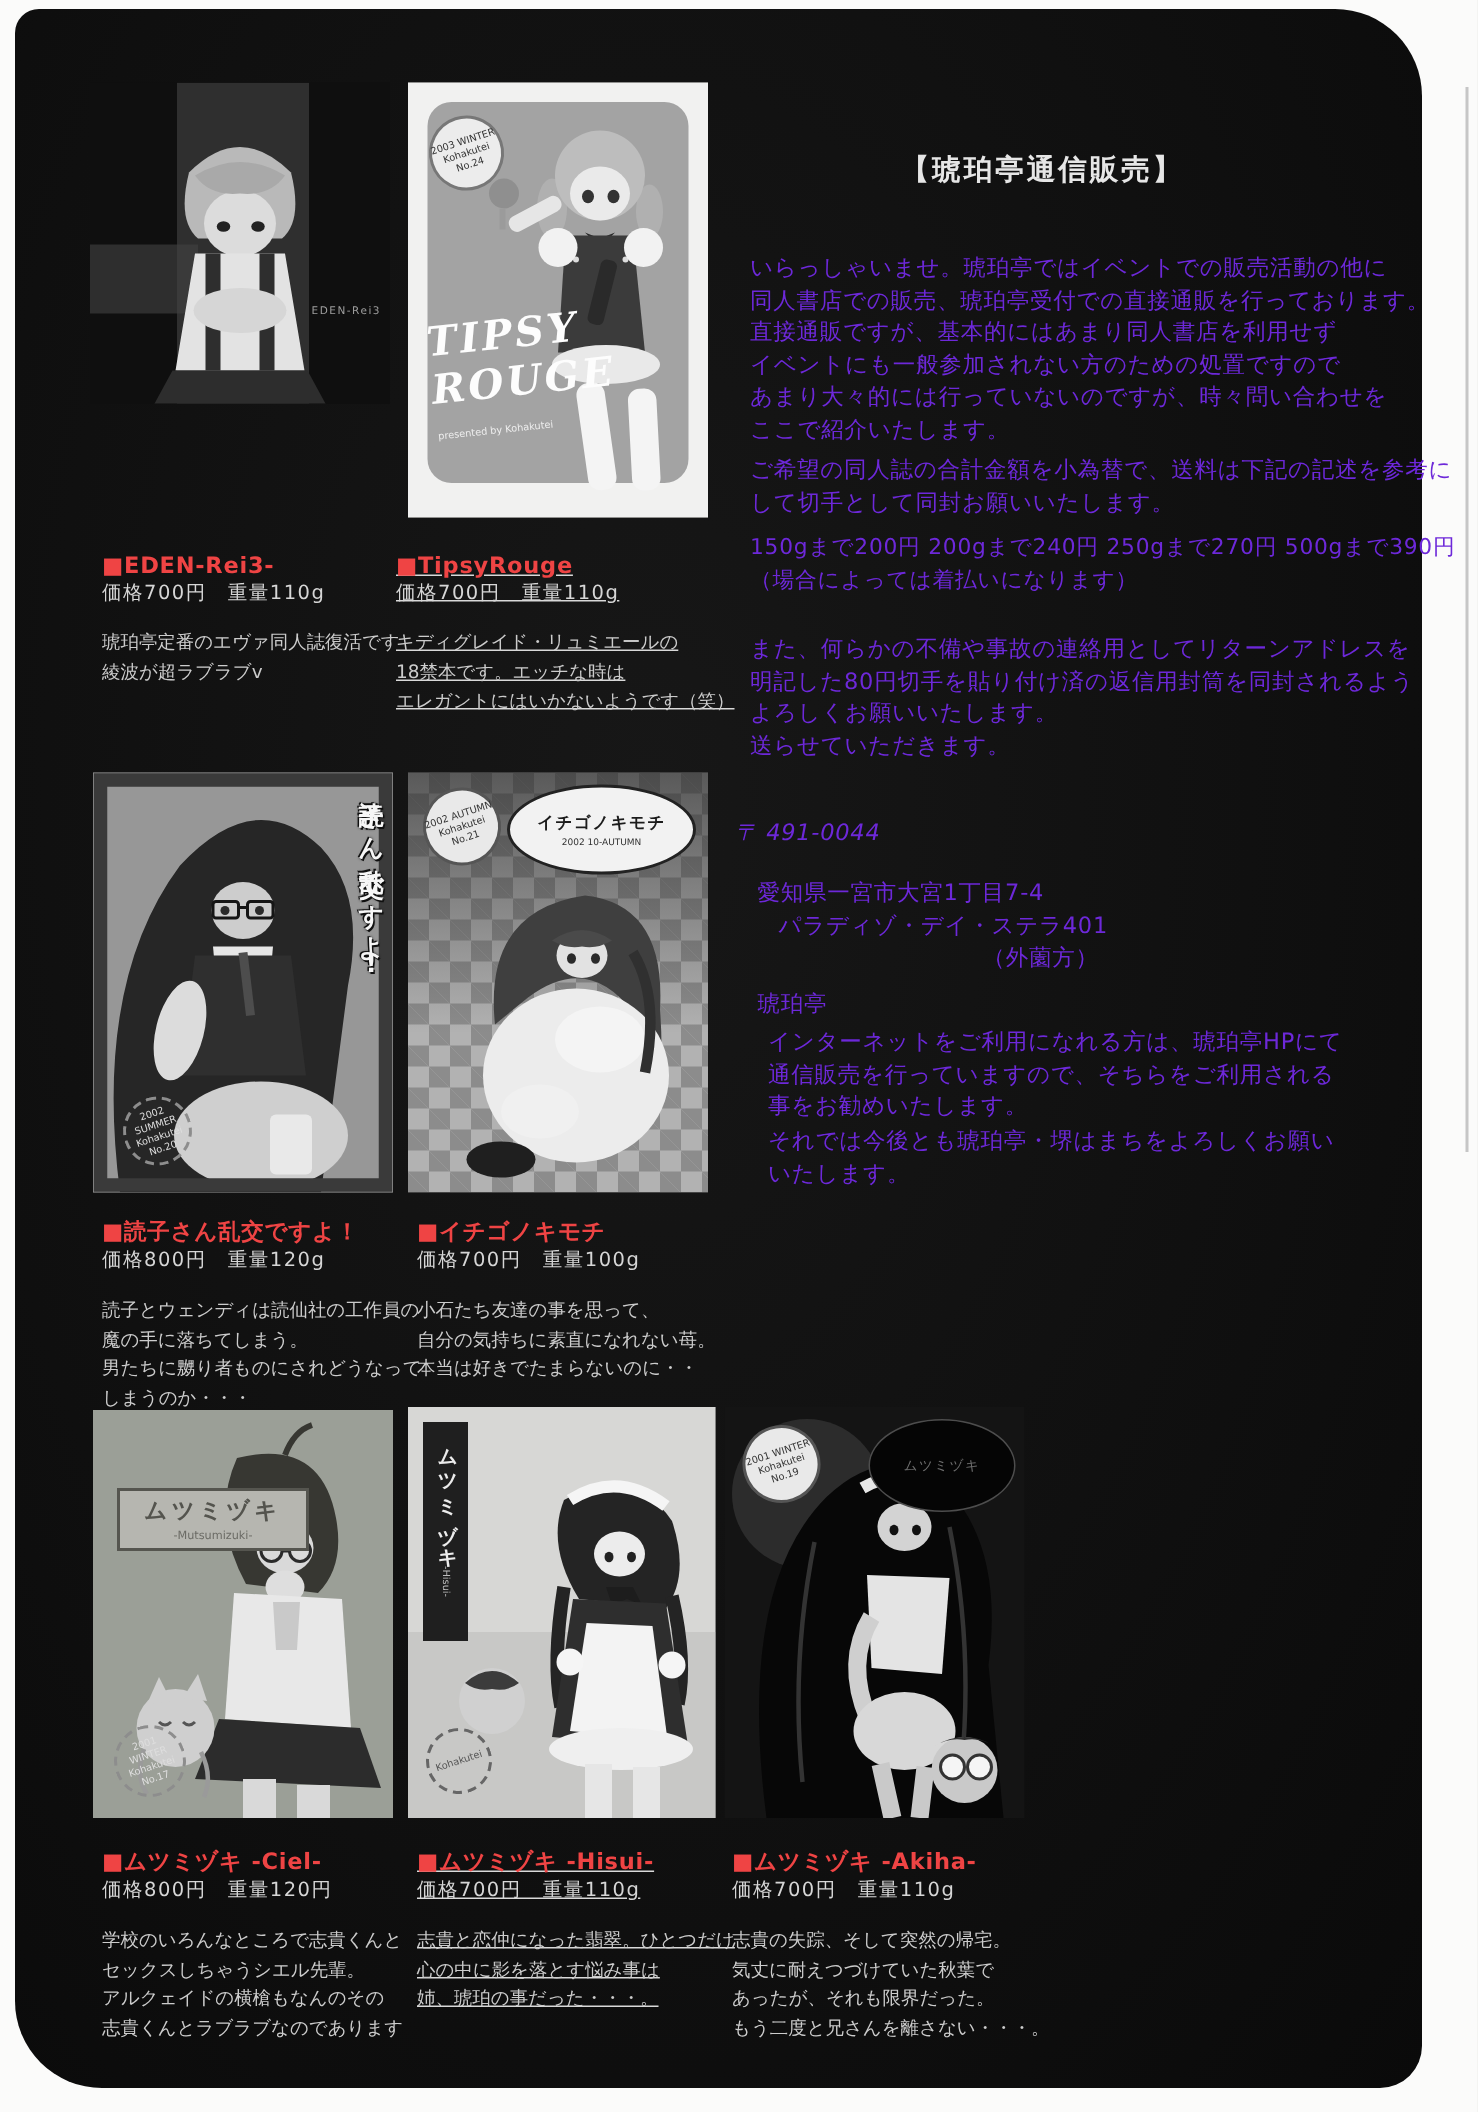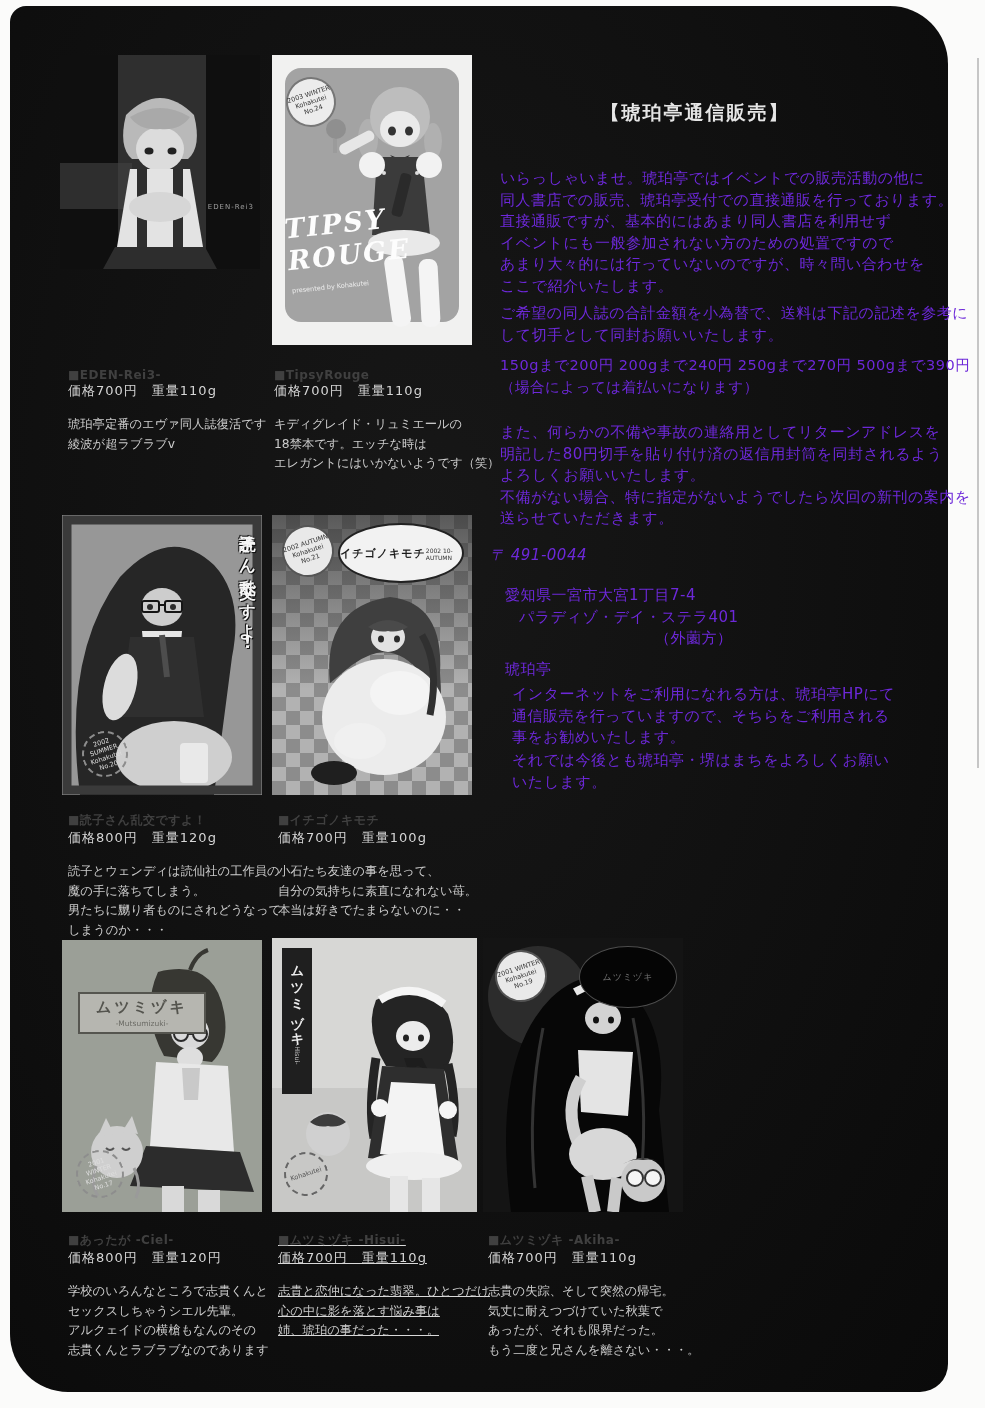--- a/index.html
+++ b/index.html
@@ -14,21 +14,21 @@
   .jblock{position:absolute;color:#6d28d9;font-size:15px;line-height:21.5px;letter-spacing:.5px;width:460px;}
   .jblock .ln{white-space:nowrap;}
   .hdr{position:absolute;left:500px;top:100px;width:390px;text-align:center;
        color:#e6e6e6;font-size:19px;font-weight:bold;letter-spacing:2px;white-space:nowrap;}
   .indent1{padding-left:14px;}
   .indent2{padding-left:150px;}
   .addr-name{margin-top:9px;}
 
   
   .item{position:absolute;width:215px;color:#d9d9d9;}
-  .item-title{font-size:12px;font-weight:bold;letter-spacing:.5px;white-space:nowrap;color:#404040;}
+  .item-title{font-size:15px;font-weight:bold;letter-spacing:.5px;white-space:nowrap;color:#ef4444;}
   .item-price{font-size:13px;margin-top:0;letter-spacing:1px;color:#d6d6d6;white-space:nowrap;}
   .item-desc{font-size:12.3px;line-height:19.5px;margin-top:15px;color:#cccccc;}
   .item-desc .ln{white-space:nowrap;}
 
   
   .cover{position:absolute;overflow:hidden;background:#111;}
   .cover svg{position:absolute;left:0;top:0;}
   .ov{position:absolute;}
 
   .eden-side{right:6px;top:148px;font-size:7px;color:#9f9f9f;letter-spacing:1px;}
@@ -46,21 +46,21 @@
                 color:#f6f6f6;font-size:16.5px;font-weight:bold;letter-spacing:2px;
                 text-shadow:0 0 2px #111,1px 1px 0 #111,-1px -1px 0 #111;height:190px;}
 
   .checker{position:absolute;left:0;top:0;right:0;bottom:0;background-color:#b2b2b2;
            background-image:linear-gradient(45deg,#8c8c8c 25%,transparent 25%,transparent 75%,#8c8c8c 75%),
                             linear-gradient(45deg,#8c8c8c 25%,transparent 25%,transparent 75%,#8c8c8c 75%);
            background-size:28px 28px;background-position:0 0,14px 14px;}
   .checker-shade{position:absolute;left:0;top:0;right:0;height:62%;
                  background:linear-gradient(180deg,rgba(35,35,35,.62),rgba(35,35,35,0));}
   .ichigo-badge{right:8px;top:8px;width:122px;height:56px;background:#f2f2f2;border:2px solid #222;
-                border-radius:50%;display:flex;flex-direction:row;align-items:center;justify-content:center;color:#1c1c1c;}
+                border-radius:50%;display:flex;flex-direction:column;align-items:center;justify-content:center;color:#1c1c1c;}
   .ichigo-badge .bt{font-size:11px;font-weight:bold;letter-spacing:1px;white-space:nowrap;}
   .ichigo-badge .bs{font-size:6px;margin-top:2px;color:#333;}
 
   .mutsu-box{left:16px;top:52px;width:112px;padding:4px 6px;background:#b6b6b0;border:2px solid #55554f;
              text-align:center;color:#54544e;}
   .mutsu-box .bt{font-size:15px;font-weight:bold;letter-spacing:3px;white-space:nowrap;}
   .mutsu-box .bs{font-size:7.5px;margin-top:2px;color:#6b6b65;}
 
   .hisui-box{left:10px;top:10px;width:30px;height:138px;background:#1f1f1f;color:#ececec;
              display:flex;flex-direction:column;align-items:center;justify-content:flex-start;padding-top:8px;}
@@ -287,21 +287,20 @@
 
   <div class="jblock" style="left:500px;top:355px;font-size:14.5px;">
     <div class="ln">150gまで200円 200gまで240円 250gまで270円 500gまで390円</div>
     <div class="ln">（場合によっては着払いになります）</div>
   </div>
 
   <div class="jblock" style="left:500px;top:422px;">
     <div class="ln">また、何らかの不備や事故の連絡用としてリターンアドレスを</div>
     <div class="ln">明記した80円切手を貼り付け済の返信用封筒を同封されるよう</div>
     <div class="ln">よろしくお願いいたします。</div>
-    <div class="ln">不備がない場合、特に指定がないようでしたら次回の新刊の案内を</div>
     <div class="ln">送らせていただきます。</div>
   </div>
 
   <div class="jblock" style="left:490px;top:545px;font-style:italic;">〒 491-0044</div>
 
   <div class="jblock" style="left:505px;top:585px;">
     <div class="ln">愛知県一宮市大宮1丁目7-4</div>
     <div class="ln indent1">パラディゾ・デイ・ステラ401</div>
     <div class="ln indent2">（外薗方）</div>
     <div class="ln addr-name">琥珀亭</div>
@@ -320,21 +319,21 @@
 
   <div class="item" style="left:68px;top:368px;">
     <div class="item-title">■EDEN-Rei3-</div>
     <div class="item-price">価格700円　重量110g</div>
     <div class="item-desc">
       <div class="ln">琥珀亭定番のエヴァ同人誌復活です</div>
       <div class="ln">綾波が超ラブラブv</div>
     </div>
   </div>
 
-  <div class="item" style="left:274px;top:368px;">
+  <div class="item" style="left:264px;top:368px;text-decoration:underline;">
     <div class="item-title">■TipsyRouge</div>
     <div class="item-price">価格700円　重量110g</div>
     <div class="item-desc">
       <div class="ln">キディグレイド・リュミエールの</div>
       <div class="ln">18禁本です。エッチな時は</div>
       <div class="ln">エレガントにはいかないようです（笑）</div>
     </div>
   </div>
 
   <div class="item" style="left:68px;top:812px;">
@@ -352,21 +351,21 @@
     <div class="item-title">■イチゴノキモチ</div>
     <div class="item-price">価格700円　重量100g</div>
     <div class="item-desc">
       <div class="ln">小石たち友達の事を思って、</div>
       <div class="ln">自分の気持ちに素直になれない苺。</div>
       <div class="ln">本当は好きでたまらないのに・・</div>
     </div>
   </div>
 
   <div class="item" style="left:68px;top:1232px;">
-    <div class="item-title">■あったが -Ciel-</div>
+    <div class="item-title">■ムツミヅキ -Ciel-</div>
     <div class="item-price">価格800円　重量120円</div>
     <div class="item-desc">
       <div class="ln">学校のいろんなところで志貴くんと</div>
       <div class="ln">セックスしちゃうシエル先輩。</div>
       <div class="ln">アルクェイドの横槍もなんのその</div>
       <div class="ln">志貴くんとラブラブなのであります</div>
     </div>
   </div>
 
   <div class="item" style="left:278px;top:1232px;text-decoration:underline;">

